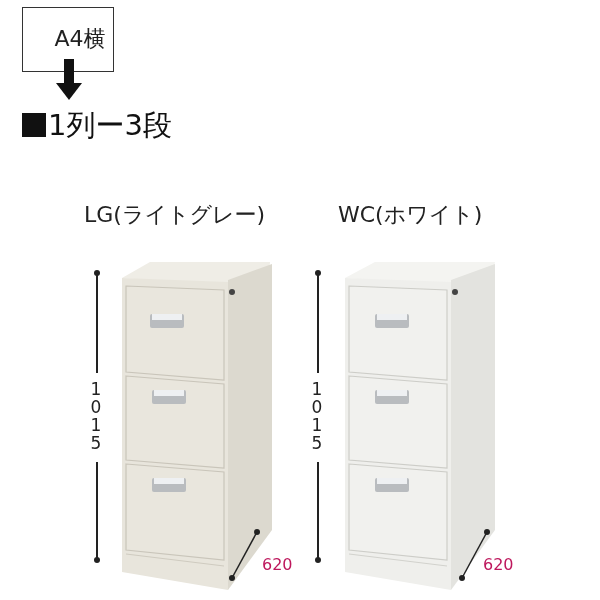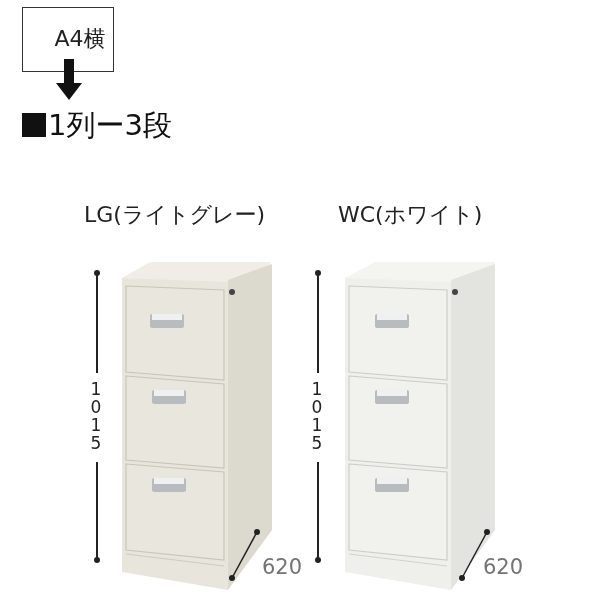--- a/index.html
+++ b/index.html
@@ -8,21 +8,21 @@
   .paper-box{left:22px;top:7px;width:92px;height:65px;border:1.5px solid #333;box-sizing:border-box;}
   .paper-label{left:22px;top:24px;width:116px;text-align:center;font-size:22px;color:#222;letter-spacing:0px;}
   .arrow-shaft{left:64px;top:59px;width:10px;height:26px;background:#111;}
   .arrow-head{left:56px;top:83px;width:0;height:0;border-left:13px solid transparent;border-right:13px solid transparent;border-top:17px solid #111;}
   .title{left:22px;top:106px;font-size:29px;font-weight:normal;color:#111;white-space:nowrap;}
   .title .sq{display:inline-block;width:24px;height:24px;background:#111;vertical-align:-2px;margin-right:2px;}
   .variant-label{font-size:22px;color:#222;white-space:nowrap;top:190px;margin-top:10px;}
   .dim-line{width:1.5px;background:#222;}
   .dot{width:6px;height:6px;border-radius:50%;background:#222;}
   .dim-text{font-size:17px;color:#222;line-height:18px;text-align:center;width:14px;}
-  .depth-text{font-size:21px;color:#737373;}
+  .depth-text{font-size:16px;color:#be185d;}
   svg{position:absolute;}
 </style>
 </head>
 <body>
 
 <div class="abs paper-box"></div>
 <div class="abs paper-label">A4横</div>
 <div class="abs arrow-shaft"></div>
 <div class="abs arrow-head"></div>
 

